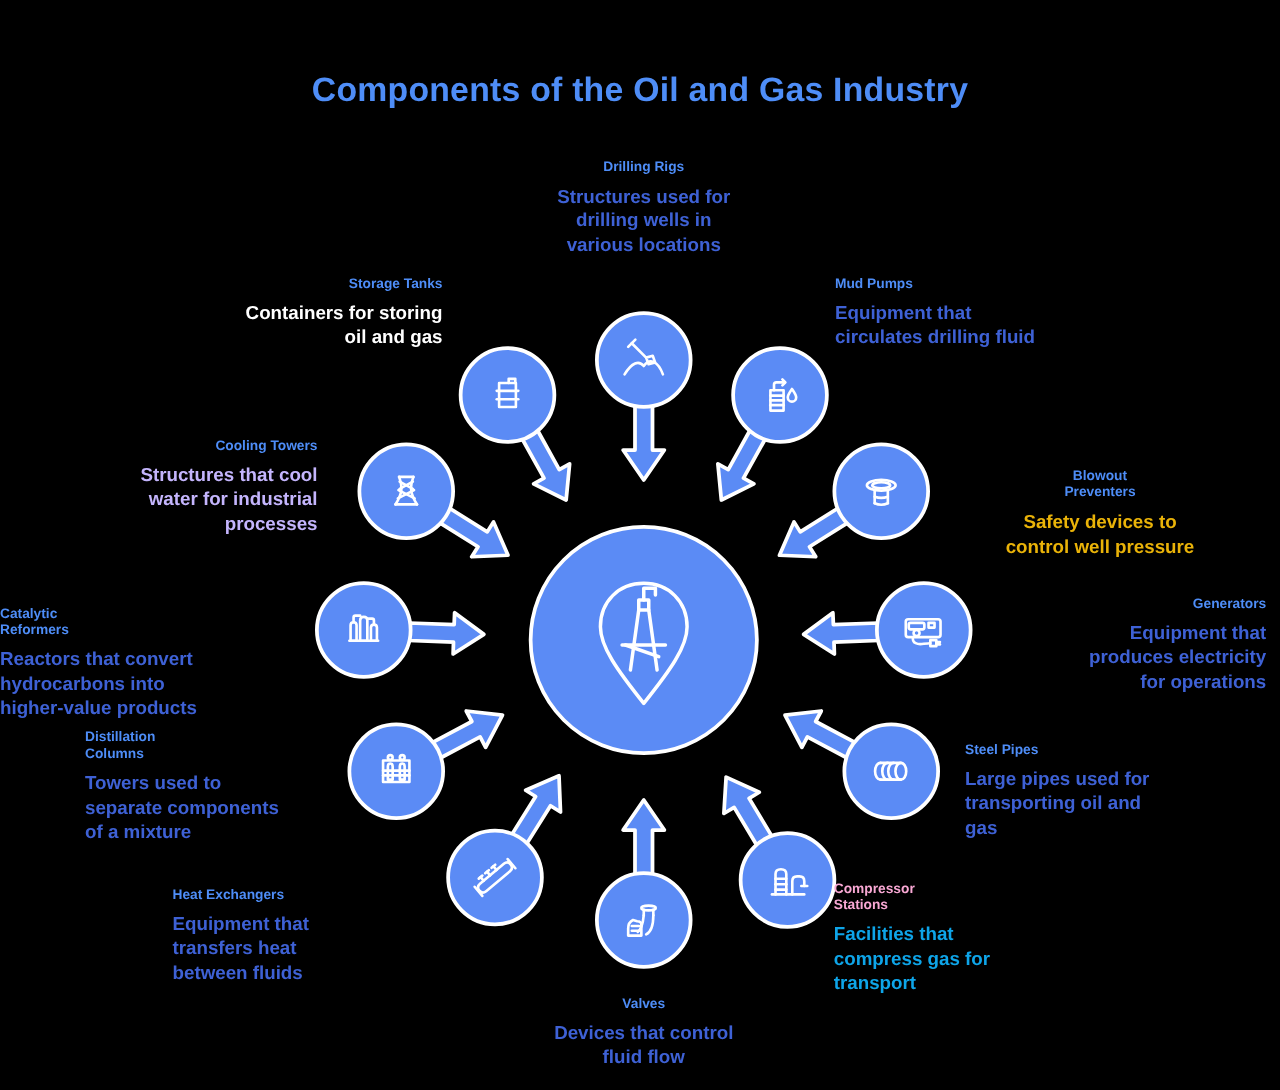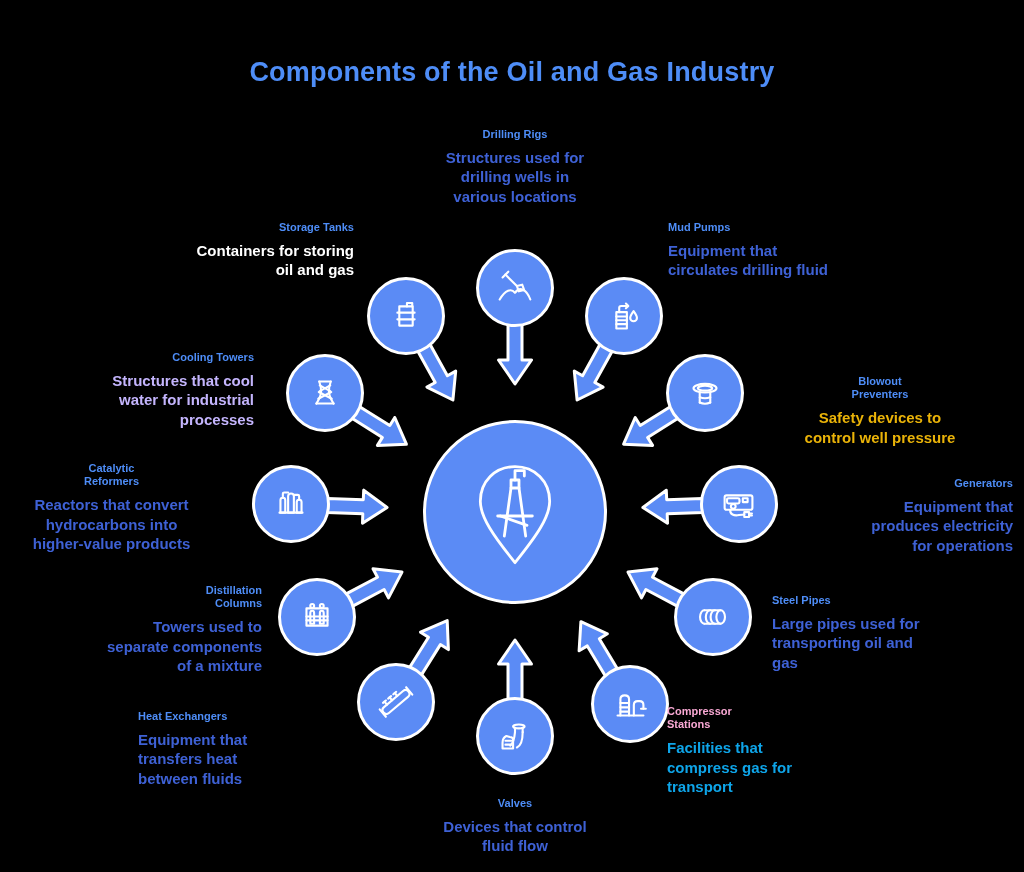--- a/index.html
+++ b/index.html
@@ -243,28 +243,28 @@
         <h2 style="color:#4e8df7">Valves</h2>
         <p style="color:#3e61d5">Devices that control
 fluid flow</p>
       </div>
       <div class="label" style="right: 666px; top: 710px; width: 220px; ">
         <h2 style="color:#4e8df7">Heat Exchangers</h2>
         <p style="color:#3e61d5">Equipment that
 transfers heat
 between fluids</p>
       </div>
-      <div class="label" style="right: 762px; top: 584px; width: 220px; text-align: right;">
+      <div class="label" style="right: 736px; top: 584px; width: 220px; text-align: left;">
         <h2 style="color:#4e8df7">Distillation
 Columns</h2>
         <p style="color:#3e61d5">Towers used to
 separate components
 of a mixture</p>
       </div>
-      <div class="label" style="right: 801px; top: 462px; width: 223px; text-align: center;">
+      <div class="label" style="right: 801px; top: 485px; width: 223px; text-align: left;">
         <h2 style="color:#4e8df7">Catalytic
 Reformers</h2>
         <p style="color:#3e61d5">Reactors that convert
 hydrocarbons into
 higher-value products</p>
       </div>
       <div class="label" style="right: 770px; top: 351px; width: 220px; text-align: right;">
         <h2 style="color:#4e8df7">Cooling Towers</h2>
         <p style="color:#c4b5fd">Structures that cool
 water for industrial

